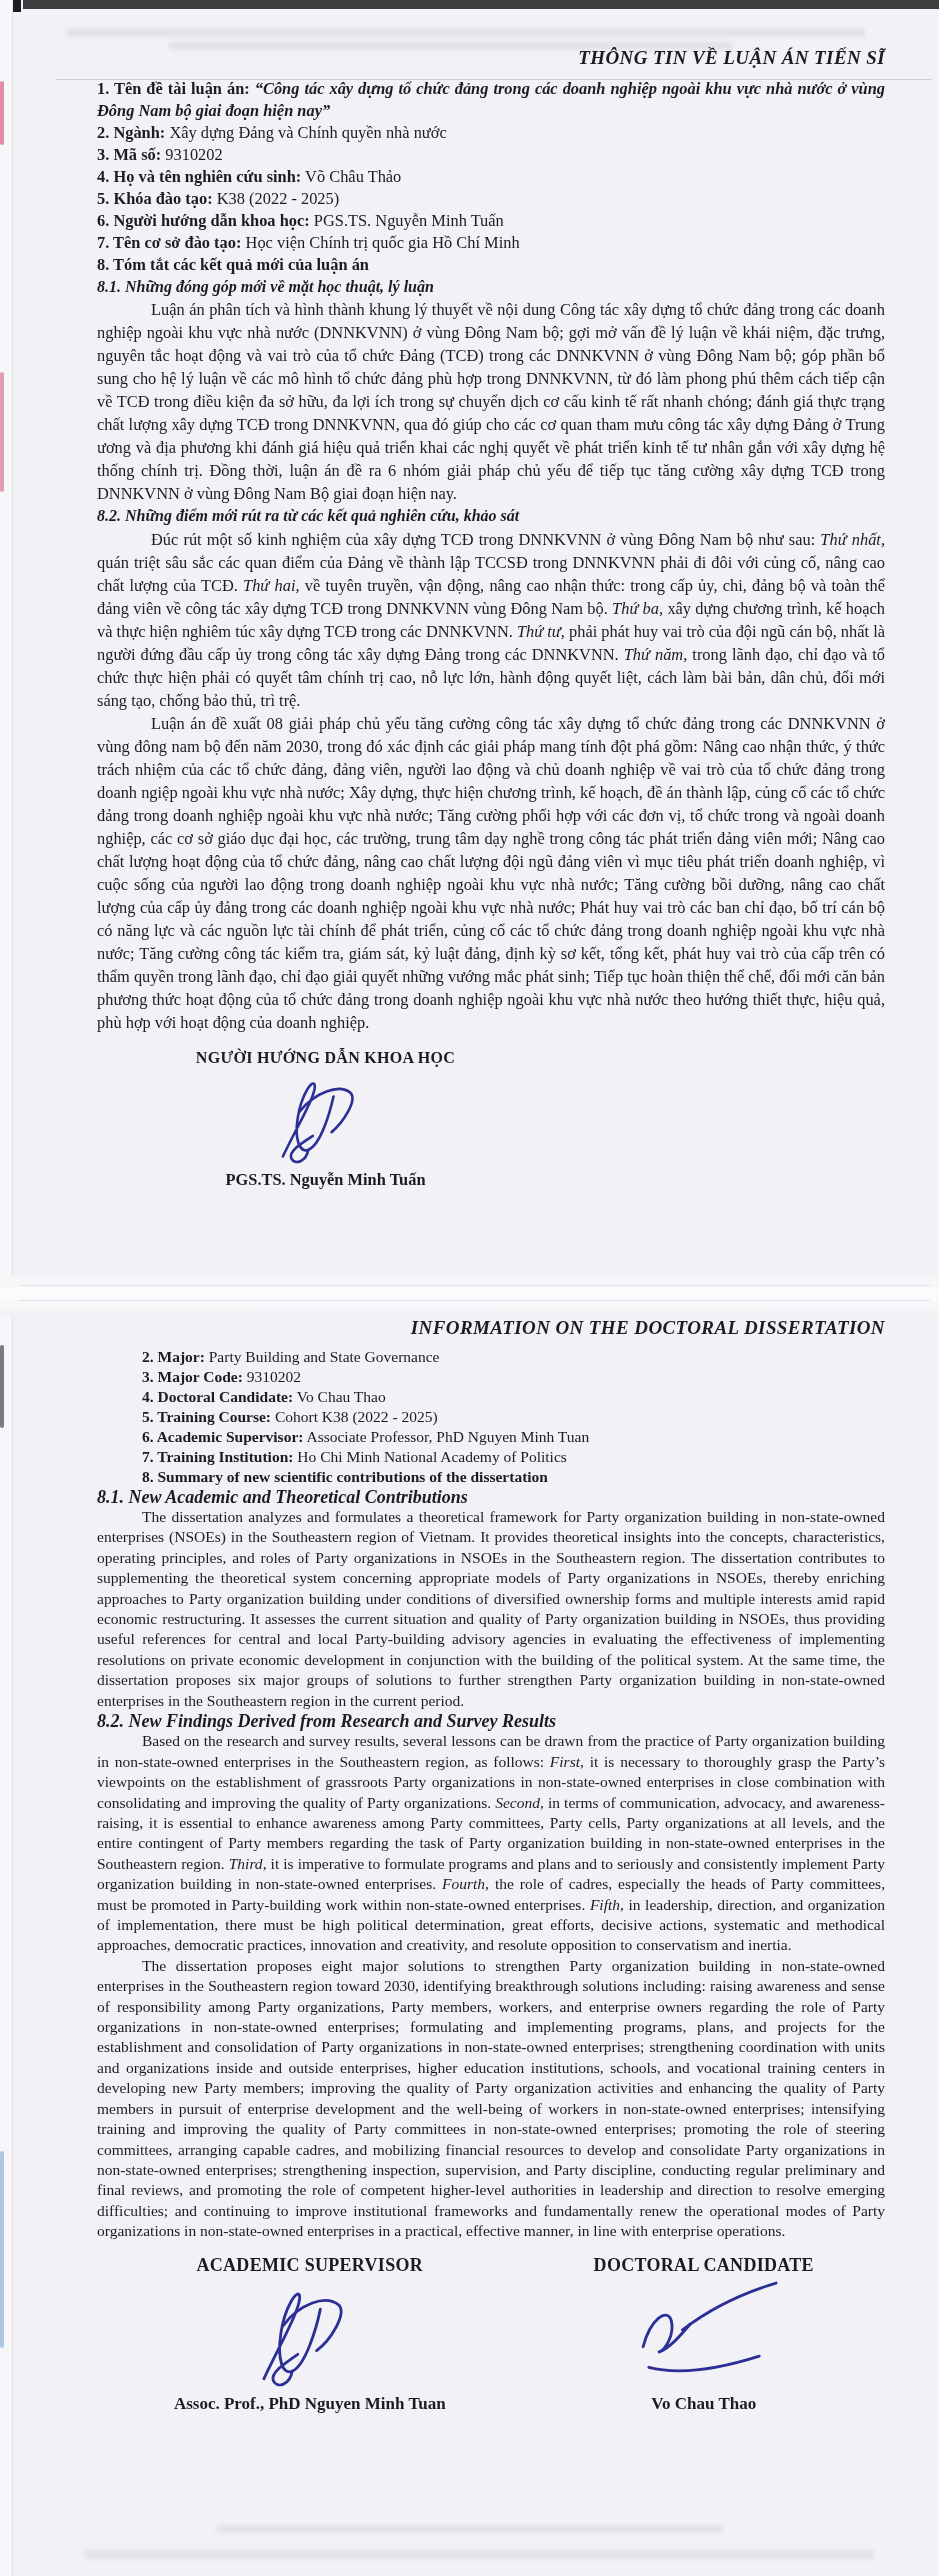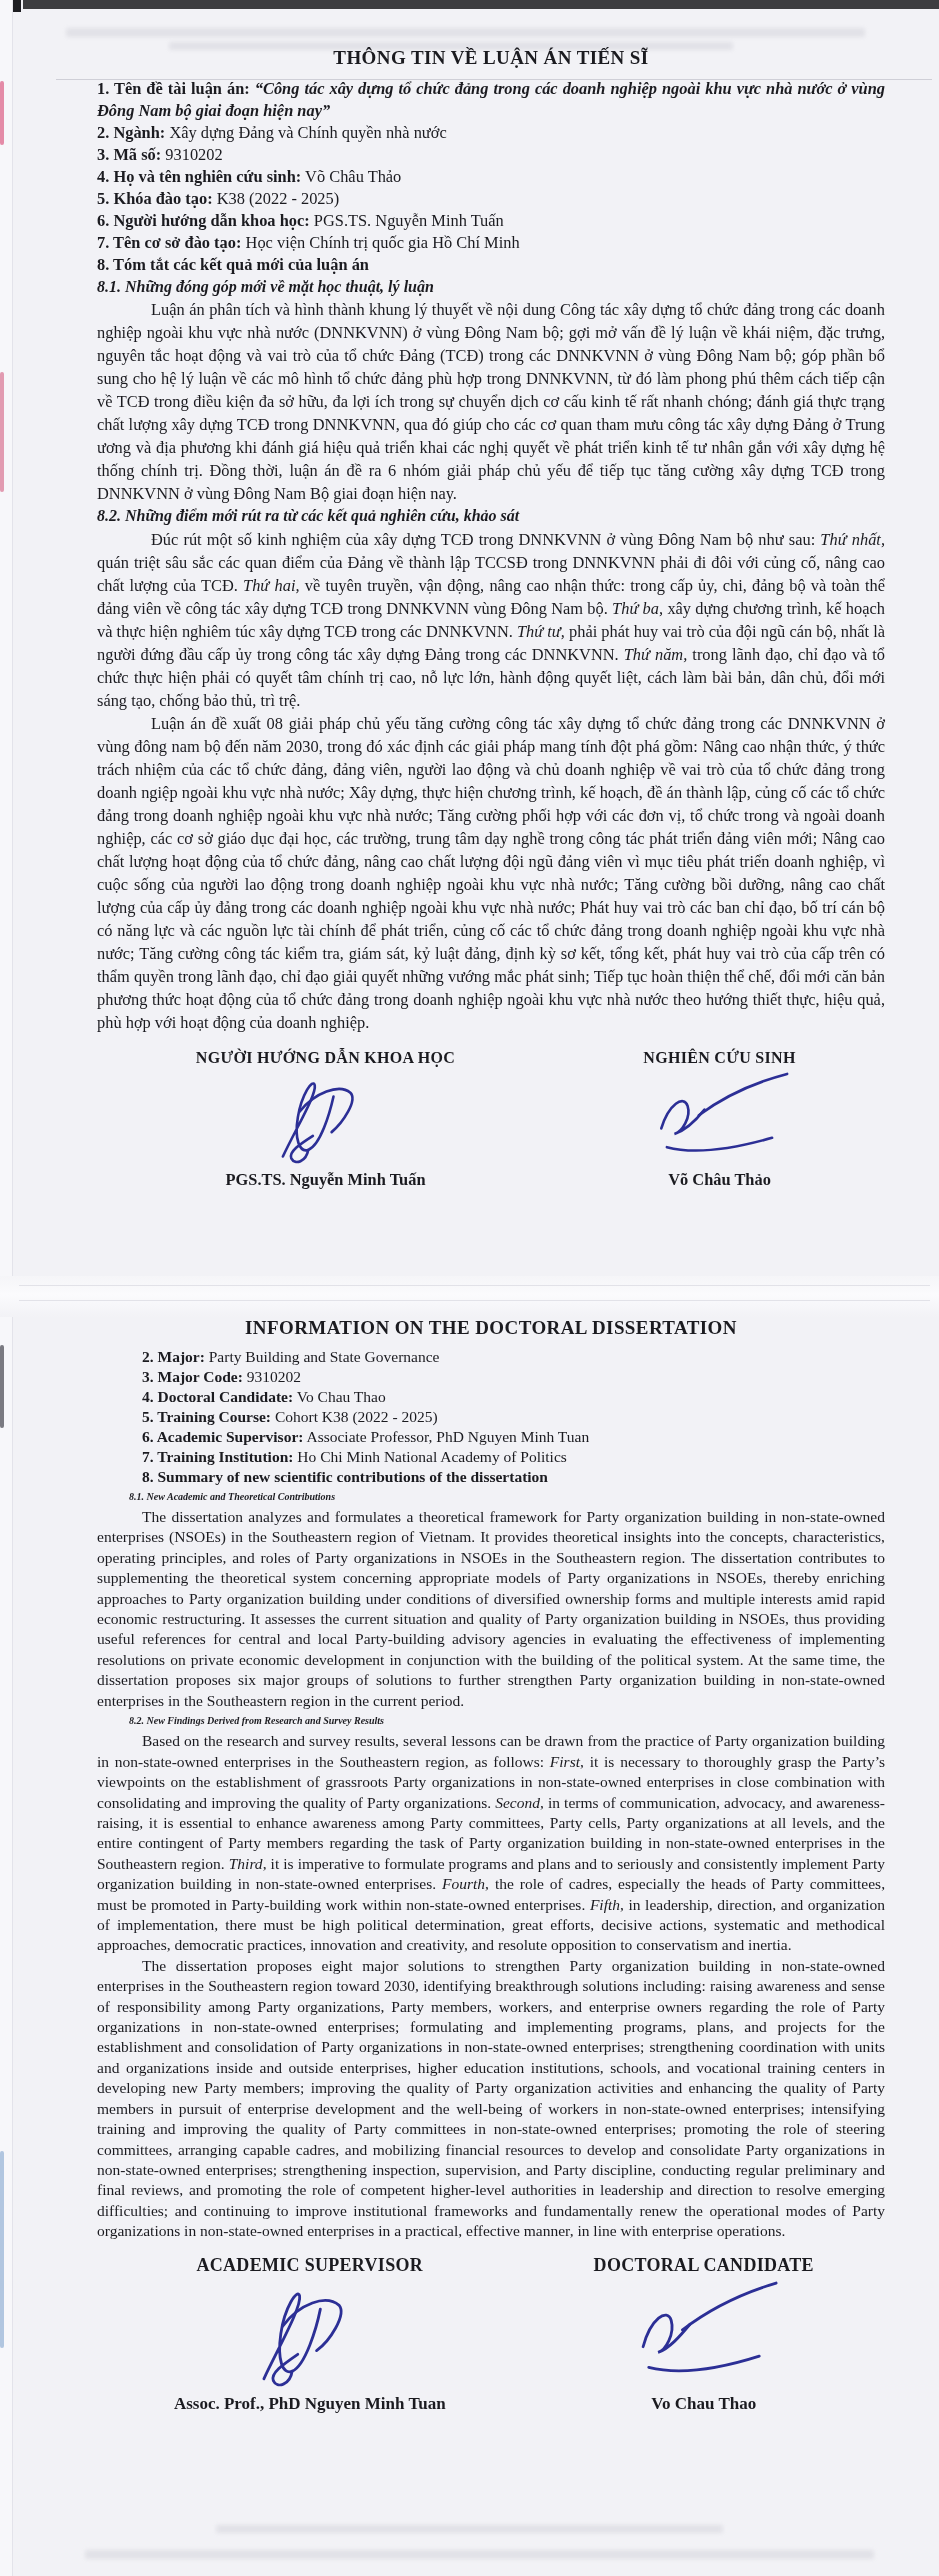--- a/index.html
+++ b/index.html
@@ -21,30 +21,30 @@
   .rule-artifact{position:absolute;height:0.9px;background:#c6c6cf;opacity:.8;}
   .page-gap{position:absolute;top:1276px;left:0;width:100%;height:41px;
     background:linear-gradient(#f5f5f8,#fbfbfd 45%,#f2f2f6);}
   .gap-line{position:absolute;left:19px;right:9.4px;height:0.9px;background:#d9d9e0;opacity:.7;}
 
   
   .page{position:absolute;left:0;width:939px;box-sizing:border-box;padding:0 54px 0 97px;}
   .page1{top:47px;}
   .page2{top:1317px;}
 
-  .doc-title{font-size:19px;font-weight:bold;text-align:center;margin:0 0 8.5px 0;letter-spacing:0.4px;}
+  .doc-title{font-size:19px;font-weight:bold;text-align:right;margin:0 0 8.5px 0;letter-spacing:0.4px;font-style:italic;}
   .page2 .doc-title{font-size:19px;margin-bottom:7.5px;}
 
   .item{margin:0;font-size:16.4px;line-height:22px;text-align:justify;}
   .item b{font-weight:bold;}
   .page2 .item{font-size:15.5px;line-height:20px;text-indent:45px;}
   .bi{font-weight:bold;font-style:italic;}
 
   .subhead{margin:0;font-size:16px;line-height:22.5px;font-weight:bold;font-style:italic;}
-  .page2 .subhead{font-size:10px;line-height:20.4px;margin-left:32px;}
+  .page2 .subhead{font-size:18px;line-height:20.4px;}
 
   .body{margin:0;font-size:16.4px;line-height:23px;text-align:justify;text-indent:54px;}
   .page2 .body{font-size:15.5px;line-height:20.4px;text-indent:45px;}
 
   .sigrow{display:flex;margin-top:15px;}
   .page1 .sigrow .col-l{flex:0 0 58%;}
   .page1 .sigrow .col-r{flex:0 0 42%;}
   .page2 .sigrow{margin-top:13px;}
   .page2 .sigrow .col-l{flex:0 0 54%;}
   .page2 .sigrow .col-r{flex:0 0 46%;}
@@ -102,31 +102,20 @@
         <div class="sigrole">NGƯỜI HƯỚNG DẪN KHOA HỌC</div>
         <svg class="sigimg" width="150" height="98" viewBox="0 0 160 104">
           <g fill="none" stroke="#2c2f96" stroke-width="2.8" stroke-linecap="round">
             <path d="M34,92 C48,62 70,26 68,16 C66,8 54,26 50,50 C46,74 52,88 61,85 C74,80 84,46 88,28"></path>
             <path d="M52,44 C68,24 94,14 106,24 C114,32 98,56 86,66"></path>
             <path d="M61,85 C59,97 47,102 43,94 C40,87 52,79 66,70"></path>
           </g>
         </svg>
         <div class="signame">PGS.TS. Nguyễn Minh Tuấn</div>
       </div>
-      <div class="sigcol col-r">
-        <div class="sigrole">NGHIÊN CỨU SINH</div>
-        <svg class="sigimg" width="169" height="98" viewBox="0 0 180 104">
-          <g fill="none" stroke="#2c2f96" stroke-width="2.8" stroke-linecap="round">
-            <path d="M28,62 C36,36 52,26 56,38 C60,50 50,66 42,68 C54,64 66,52 74,42"></path>
-            <path d="M68,48 C92,30 124,14 162,4"></path>
-            <path d="M34,82 C64,90 104,84 146,72"></path>
-          </g>
-        </svg>
-        <div class="signame">Võ Châu Thảo</div>
-      </div>
     </div>
   </section>
 
   <section class="page page2">
     <h1 class="doc-title">INFORMATION ON THE DOCTORAL DISSERTATION</h1>
 
     <p class="item"><b>2. Major:</b> <span>Party Building and State Governance</span></p>
     <p class="item"><b>3. Major Code:</b> <span>9310202</span></p>
     <p class="item"><b>4. Doctoral Candidate:</b> <span>Vo Chau Thao</span></p>
     <p class="item"><b>5. Training Course:</b> <span>Cohort K38 (2022 - 2025)</span></p>

